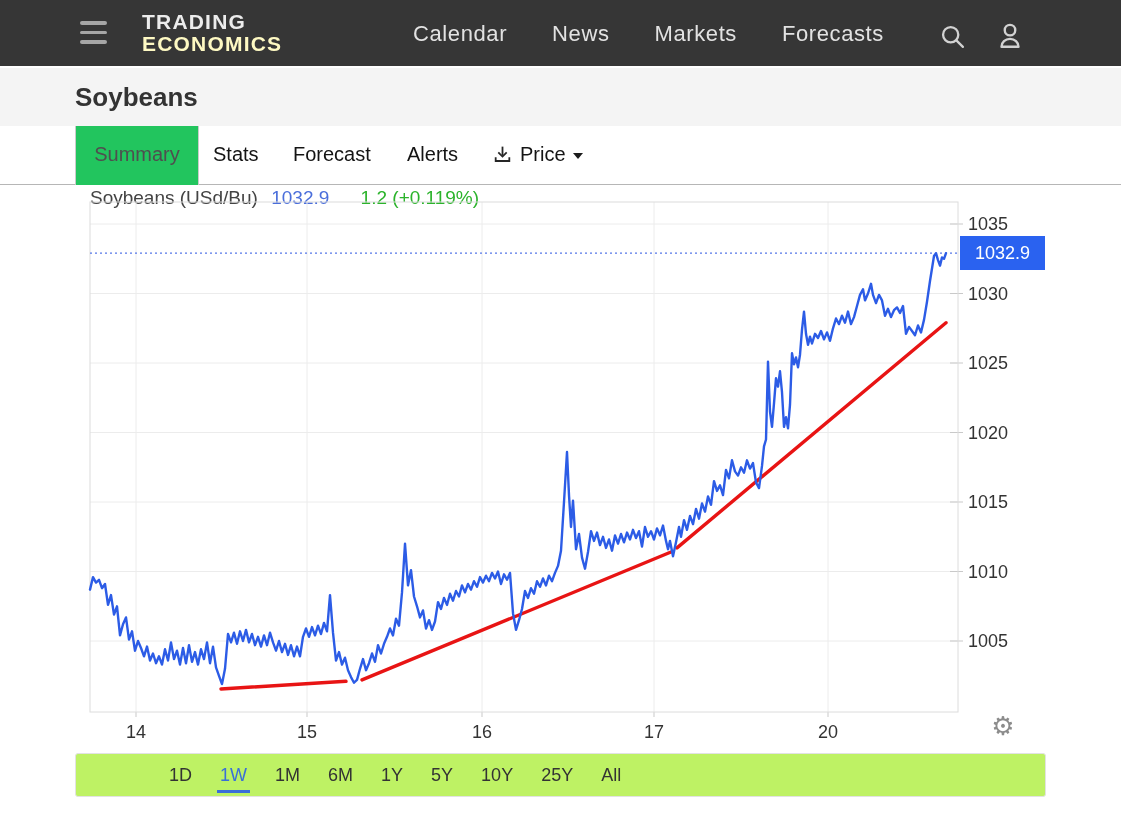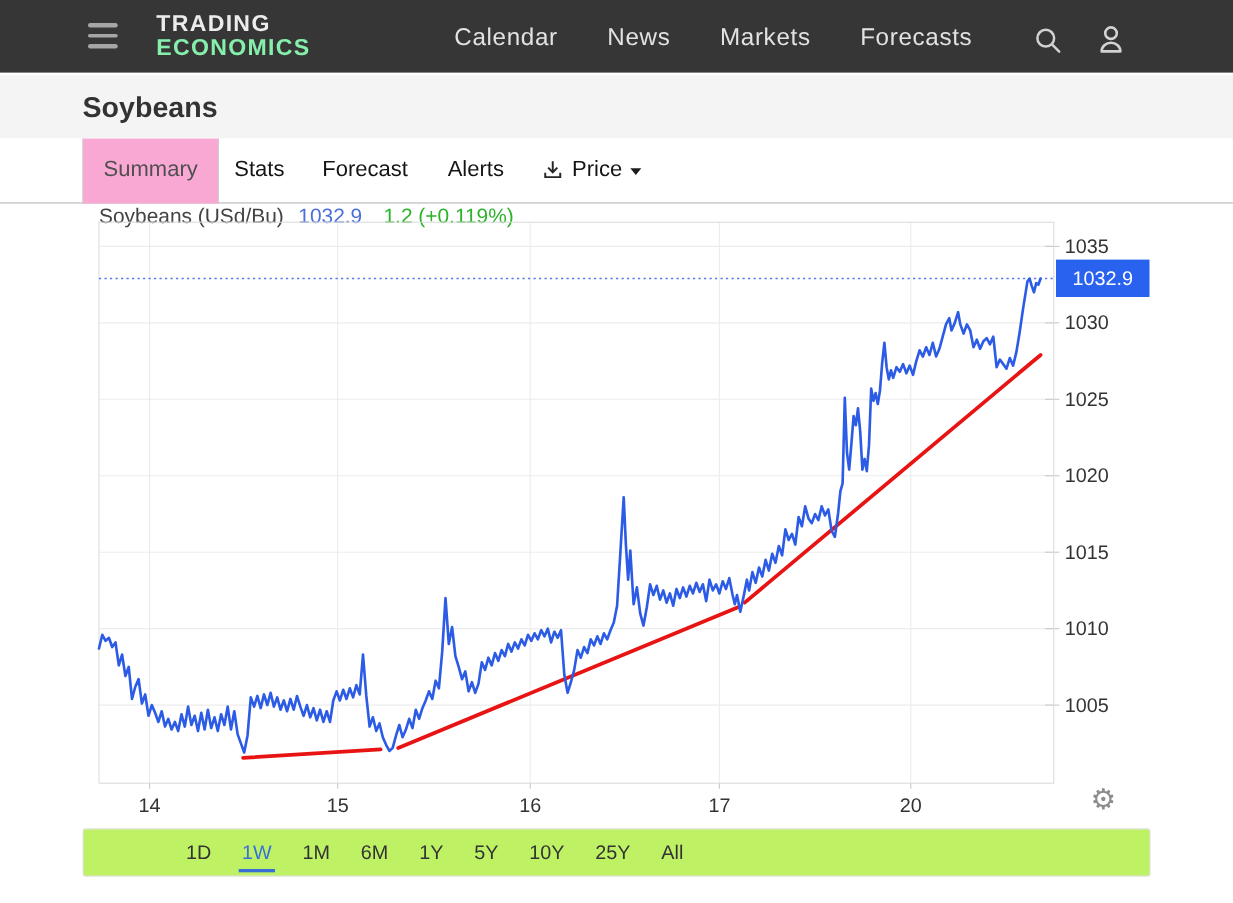--- a/index.html
+++ b/index.html
@@ -5,48 +5,48 @@
   html,body{margin:0;padding:0;background:#fff;}
   .page{position:relative;width:1121px;height:821px;overflow:hidden;background:#fff;
         font-family:"Liberation Sans","DejaVu Sans",sans-serif;-webkit-font-smoothing:antialiased;}
 
   
   .navbar{position:absolute;left:0;top:0;width:1121px;height:66px;background:#363636;}
   .hamburger{position:absolute;left:80px;top:21px;width:27px;height:26px;cursor:pointer;}
   .hamburger i{display:block;width:27px;height:3.5px;border-radius:2px;background:#a6a6a6;margin-bottom:6px;}
   .logo{position:absolute;left:142px;top:11px;line-height:22px;font-weight:700;font-size:21px;letter-spacing:1.2px;cursor:pointer;}
   .logo .l1{color:#ececec;}
-  .logo .l2{color:#86efac;}
+  .logo .l2{color:#fef9c3;}
   .navlinks{position:absolute;left:413px;top:0;height:68px;display:flex;align-items:center;gap:45px;
             font-size:22px;letter-spacing:.6px;color:#e2e2e2;}
   .navlinks a{color:#e2e2e2;text-decoration:none;cursor:pointer;}
   .icon-search{position:absolute;left:938px;top:22px;cursor:pointer;}
   .icon-user{position:absolute;left:995px;top:21px;cursor:pointer;}
 
   
   .subheader{position:absolute;left:0;top:68px;width:1121px;height:58px;background:#f4f4f4;}
   .subheader h1{position:absolute;left:75px;top:0;margin:0;font-size:26px;line-height:58px;color:#333;font-weight:700;}
   .subnav{position:absolute;right:75px;top:0;font-size:19px;line-height:58px;color:#2f2f2f;cursor:pointer;}
 
   
   .tabsrow{position:absolute;left:0;top:126px;width:1121px;height:59px;background:#fff;
            border-bottom:1px solid #b6b6b6;box-sizing:border-box;}
   .tab{position:absolute;top:0;font-size:20px;line-height:57px;color:#141414;cursor:pointer;}
-  .tab.active{left:75px;width:122px;height:59px;text-align:center;background:#f9a8d4;color:#4f4f4f;
+  .tab.active{left:75px;width:122px;height:59px;text-align:center;background:#22c55e;color:#4f4f4f;
               border-left:1px solid #cbcbcb;border-right:1px solid #cbcbcb;}
   .t-stats{left:213px;} .t-forecast{left:293px;} .t-alerts{left:407px;}
   .export{position:absolute;left:492px;top:0;height:57px;display:flex;align-items:center;gap:7px;
           font-size:20px;color:#141414;cursor:pointer;}
   .caret{width:0;height:0;border-left:5.5px solid transparent;border-right:5.5px solid transparent;
          border-top:6.5px solid #1c1c1c;display:inline-block;margin-top:3px;}
 
   
   .chart-header{position:absolute;left:90px;top:187px;font-size:19px;color:#434343;}
   .chart-header .px{color:#4a6edb;margin-left:8px;}
-  .chart-header .chg{color:#2bb32b;margin-left:14px;}
+  .chart-header .chg{color:#2bb32b;margin-left:26px;}
   .chart-svg{position:absolute;left:0;top:0;width:1121px;height:821px;}
   .chart-svg text{font-family:"Liberation Sans","DejaVu Sans",sans-serif;font-size:18px;fill:#333;}
   .price-label{position:absolute;left:960px;top:237px;width:85px;height:34px;background:#2a62f0;color:#fff;
                font-size:18px;display:flex;align-items:center;justify-content:center;}
   .gear{position:absolute;left:988px;top:711px;width:30px;text-align:center;font-size:26px;color:#8c8c8c;cursor:pointer;}
 
   
   .rangebar{position:absolute;left:75px;top:753px;width:971px;height:44px;background:#bef264;
             border:1px solid #e2e2e2;border-radius:3px;box-sizing:border-box;
             display:flex;align-items:center;gap:28px;padding-left:93px;font-size:18px;color:#333;}

